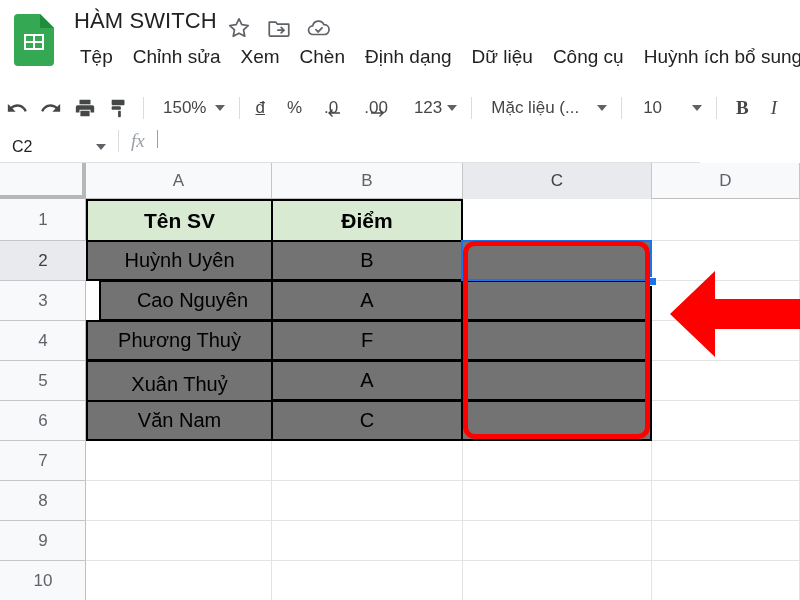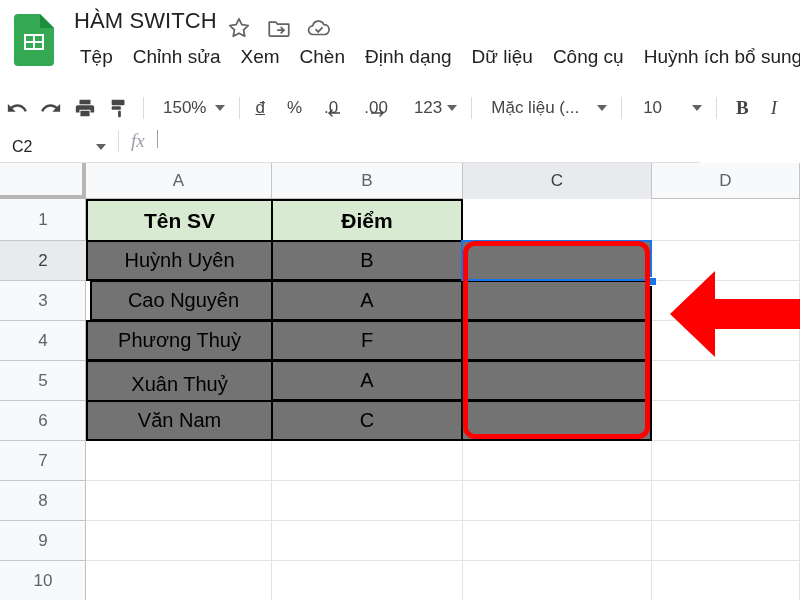--- a/index.html
+++ b/index.html
@@ -376,21 +376,21 @@
     <div class="grid-vline" style="left:565px"></div>
     <div class="grid-vline" style="left:713px"></div>
 
     <div class="tcell head" style="left:0px;top:0px;width:187px;height:43px">Tên SV</div>
     <div class="tcell head" style="left:185px;top:0px;width:192px;height:43px">Điểm</div>
 
     <div class="tcell" style="left:0px;top:41px;width:187px;height:41px">Huỳnh Uyên</div>
     <div class="tcell" style="left:185px;top:41px;width:192px;height:41px">B</div>
     <div class="tcell" style="left:375px;top:41px;width:191px;height:41px"></div>
 
-    <div class="tcell" style="left:4px;top:81px;width:187px;height:41px">Cao Nguyên</div>
+    <div class="tcell" style="left:13px;top:81px;width:187px;height:41px">Cao Nguyên</div>
     <div class="tcell" style="left:185px;top:81px;width:192px;height:41px">A</div>
     <div class="tcell" style="left:375px;top:81px;width:191px;height:41px"></div>
 
     <div class="tcell" style="left:0px;top:121px;width:187px;height:41px">Phương Thuỳ</div>
     <div class="tcell" style="left:185px;top:121px;width:192px;height:41px">F</div>
     <div class="tcell" style="left:375px;top:121px;width:191px;height:41px"></div>
 
     <div class="tcell" style="left:0px;top:161px;width:187px;height:48px">Xuân Thuỷ</div>
     <div class="tcell" style="left:185px;top:161px;width:192px;height:41px">A</div>
     <div class="tcell" style="left:375px;top:161px;width:191px;height:41px"></div>

